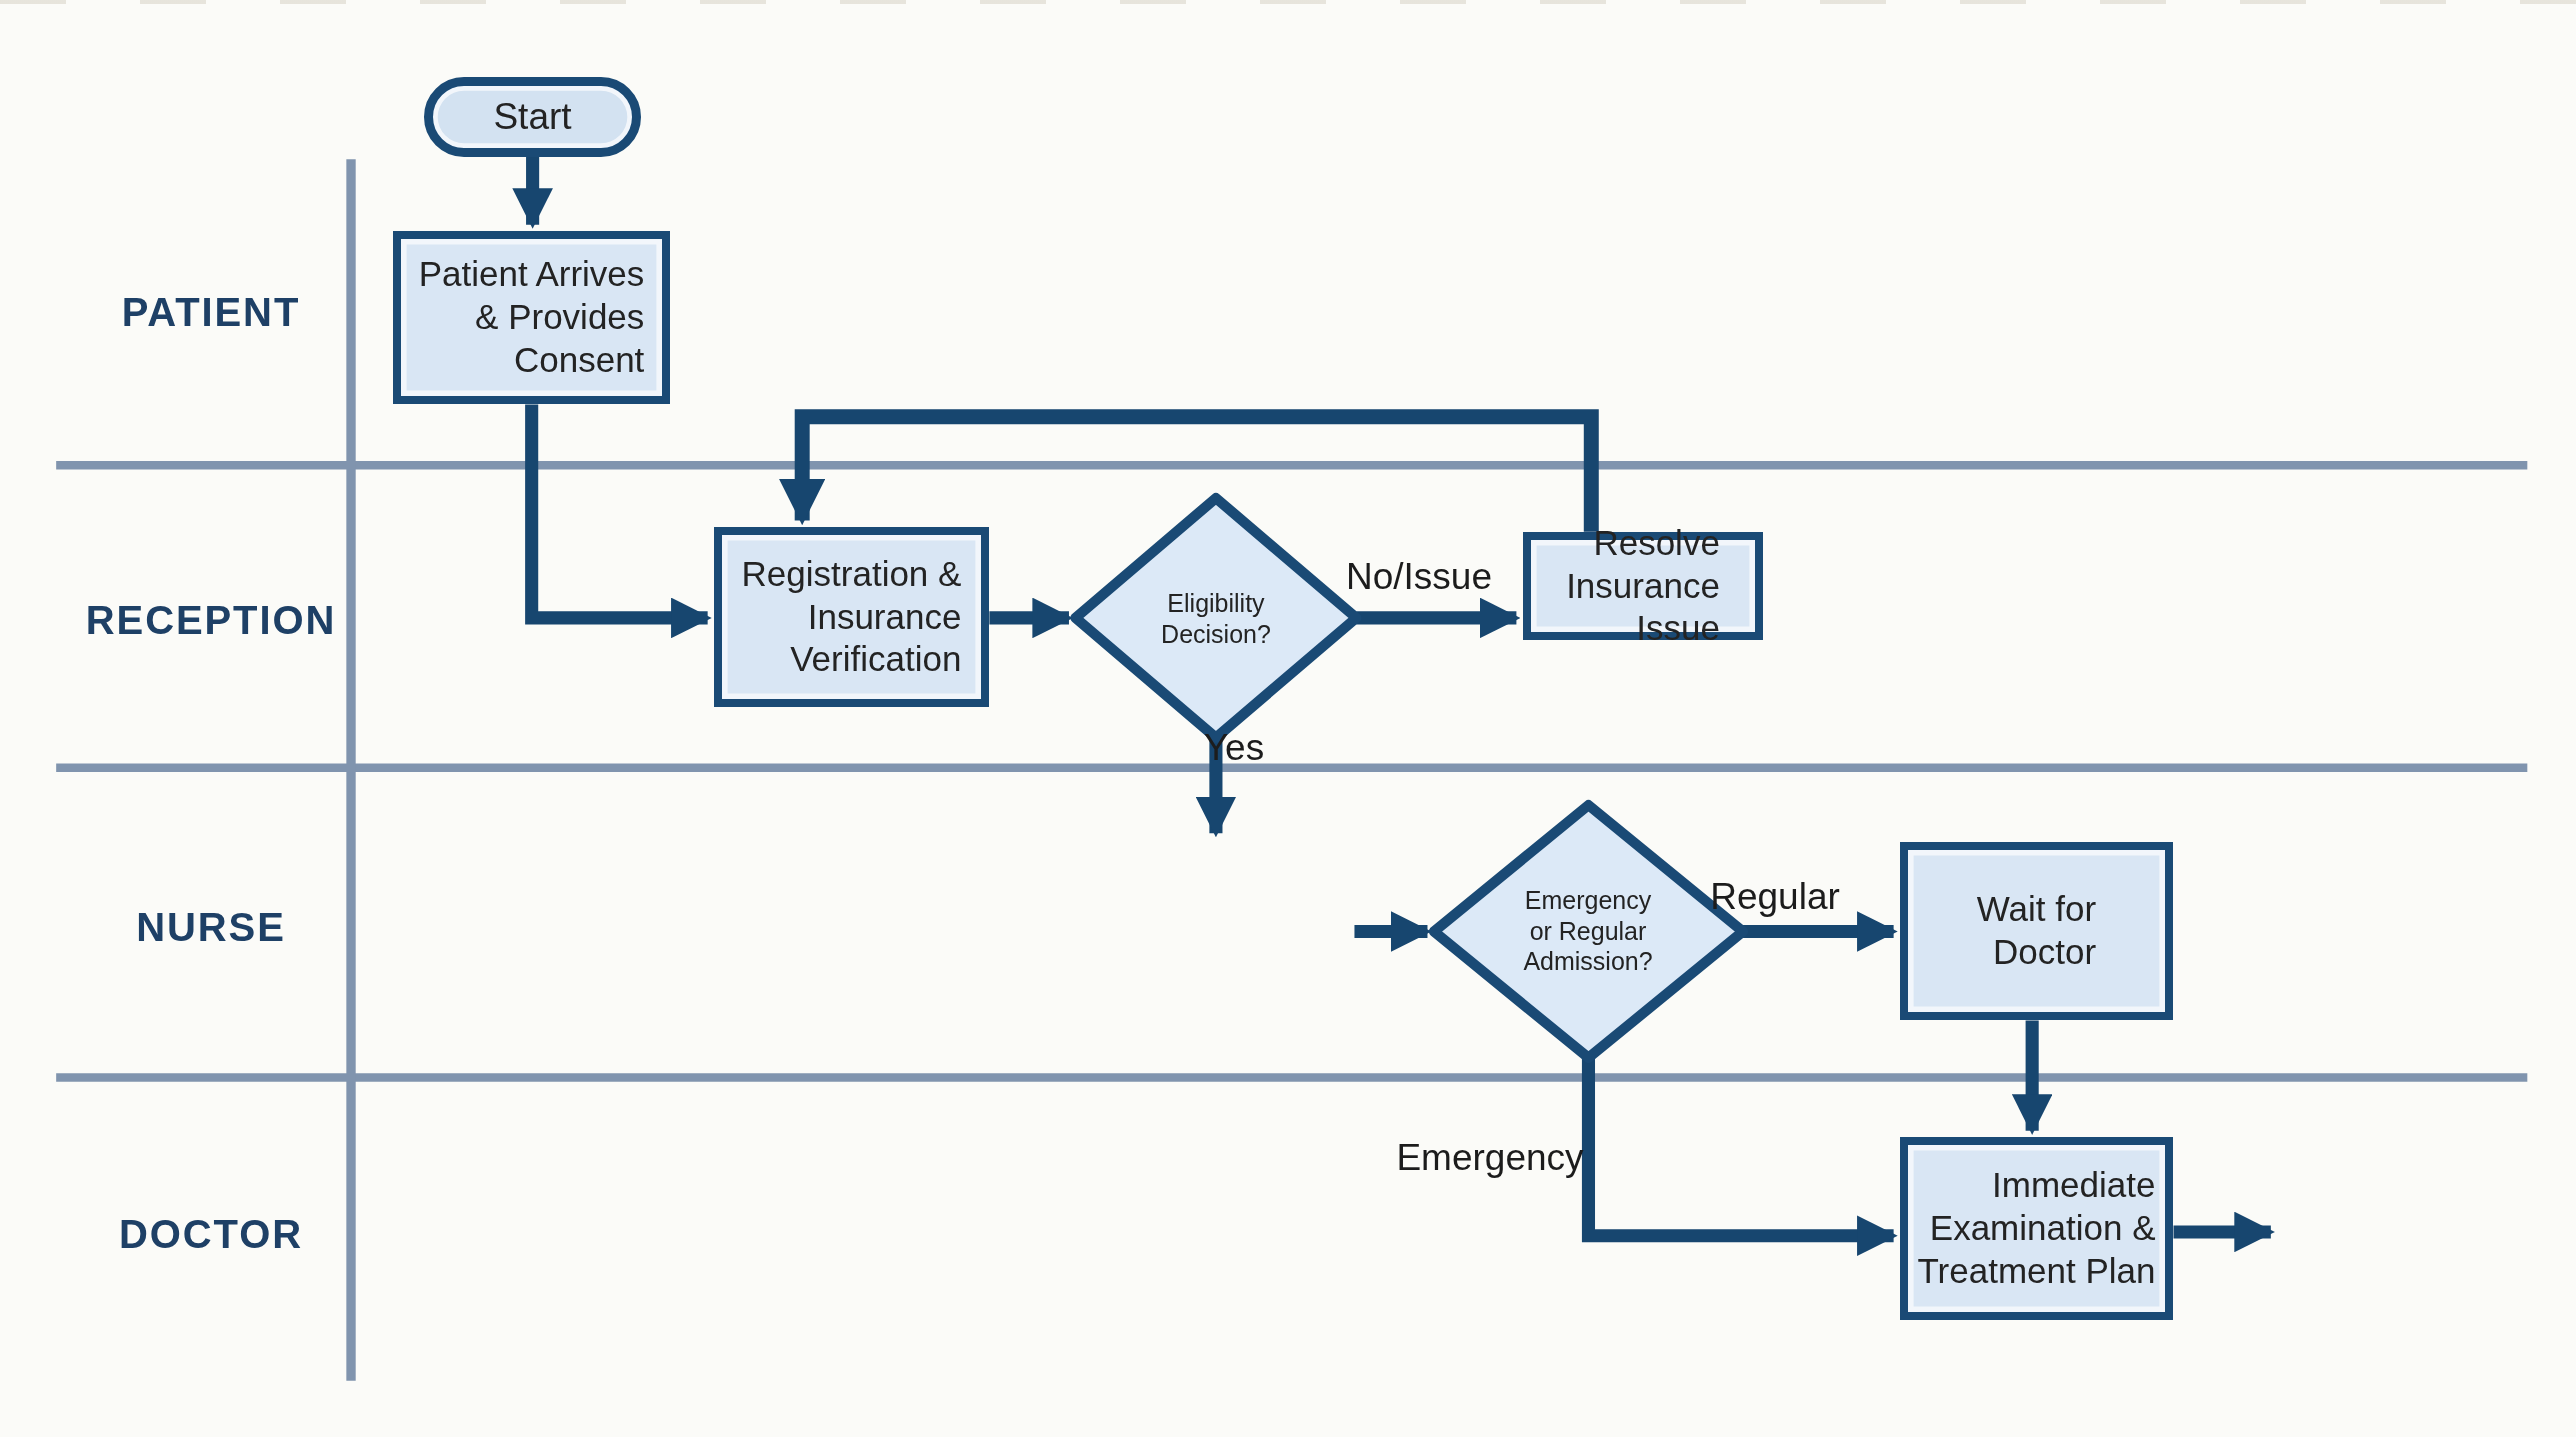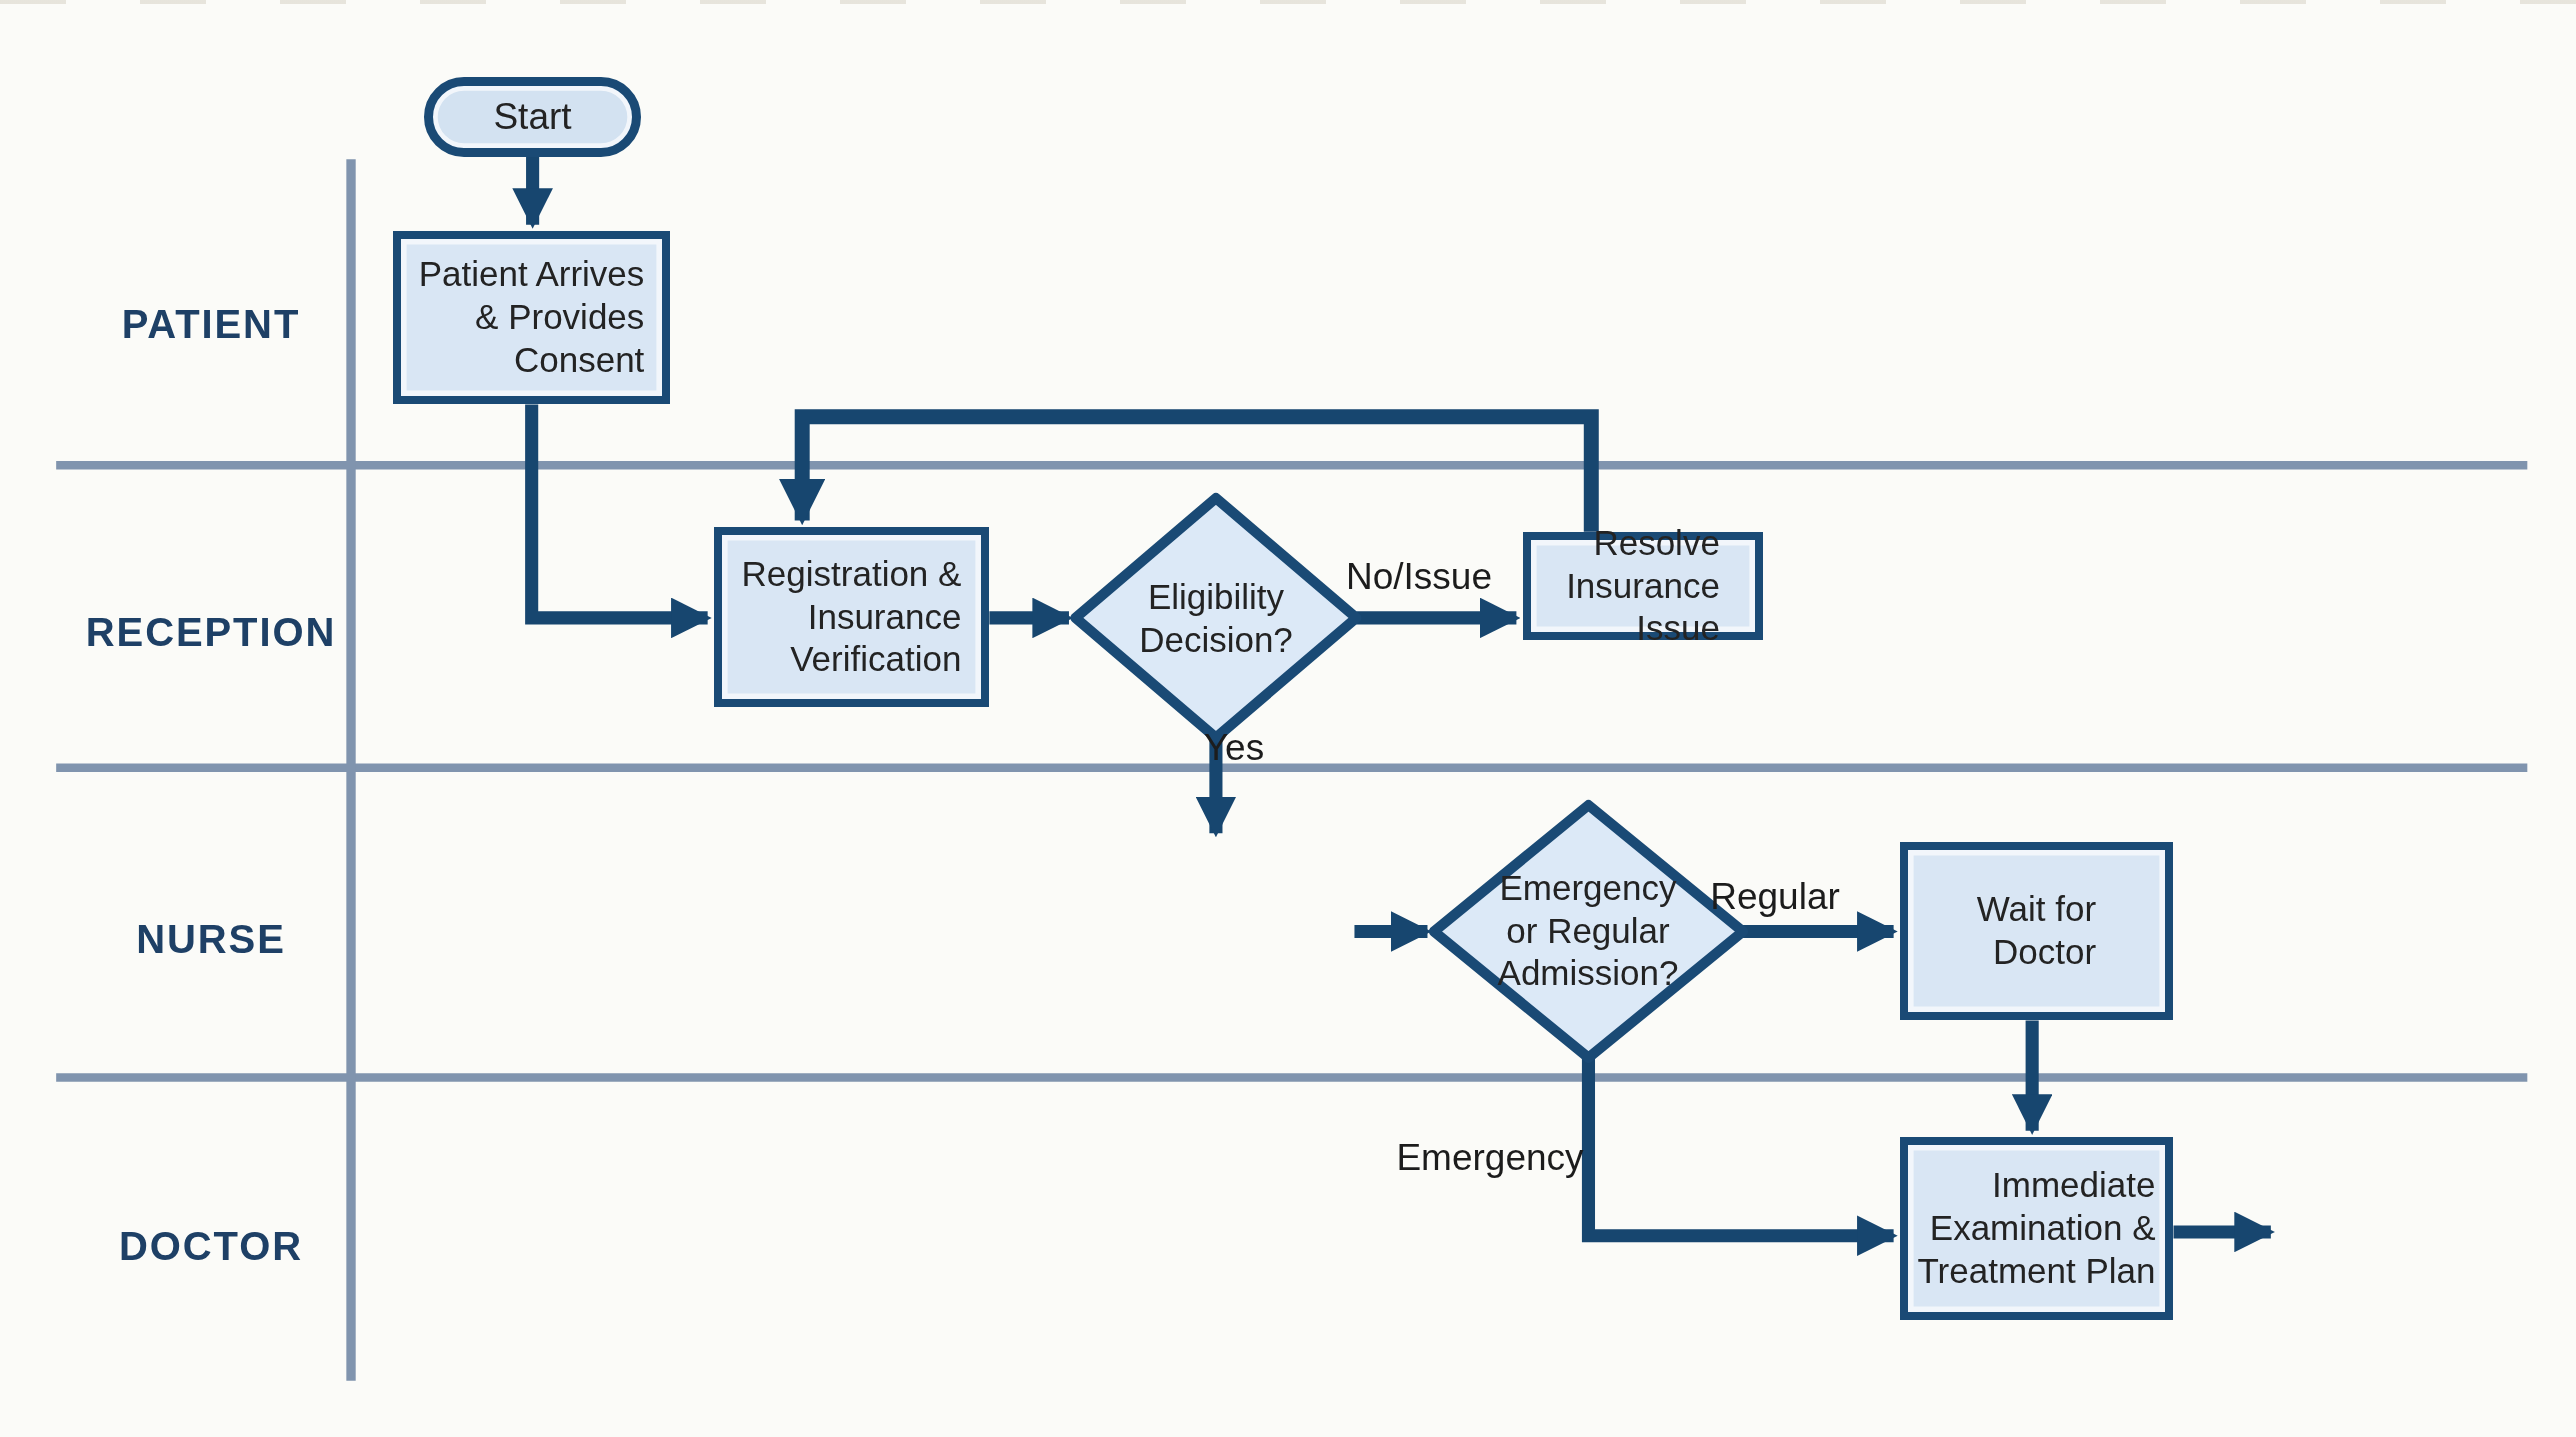--- a/index.html
+++ b/index.html
@@ -12,41 +12,41 @@
   }
   .top-artifact{
     position:absolute;top:0;left:0;width:100%;height:3.7px;
     background:repeating-linear-gradient(90deg,#dcd8cd 0 66px,transparent 66px 140px);
     opacity:.65;
   }
   svg.layer{position:absolute;top:0;left:0;}
   .lane-label{
     position:absolute;transform:translate(-50%,-50%);
     font-weight:bold;font-size:40px;letter-spacing:1.9px;
-    color:#1e4066;white-space:nowrap;margin-top:12px;
+    color:#1e4066;white-space:nowrap;
   }
   .node{
     position:absolute;display:flex;align-items:center;justify-content:center;
     text-align:right;color:#232323;font-size:35px;line-height:1.22;
     white-space:pre-line;
   }
   .process{
     background:#d9e6f4;border:8.4px solid #1a4a75;
     box-shadow:inset 0 0 0 5.6px rgba(255,255,255,.65);
     box-sizing:border-box;
   }
   .terminator{
     background:#d3e2f1;border:9.4px solid #1a4a75;border-radius:45px;
     box-shadow:inset 0 0 0 4.7px rgba(255,255,255,.7);
     box-sizing:border-box;font-size:37px;
   }
   .diamond-text{
     position:absolute;transform:translate(-50%,-50%);
     display:flex;align-items:center;justify-content:center;
-    text-align:center;color:#232323;font-size:35px;line-height:1.22;
+    text-align:center;color:#232323;font-size:25px;line-height:1.22;
     white-space:pre-line;
   }
   .edge-label{
     position:absolute;transform:translate(-50%,-50%);
     font-size:37px;color:#1c1c1c;white-space:nowrap;
   }
 </style>
 </head>
 <body>
 

